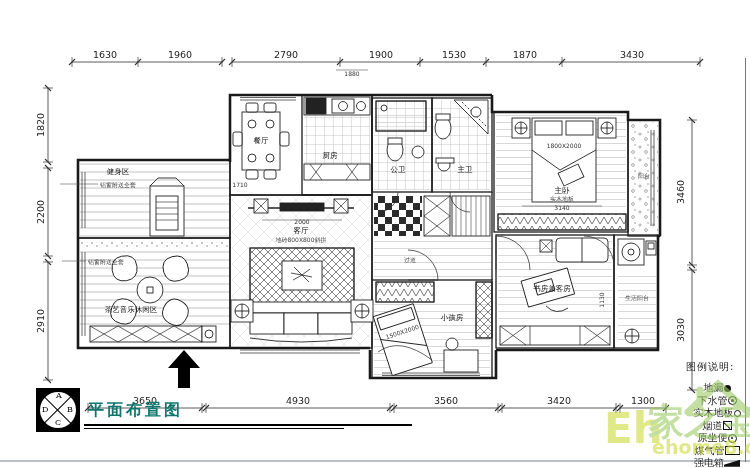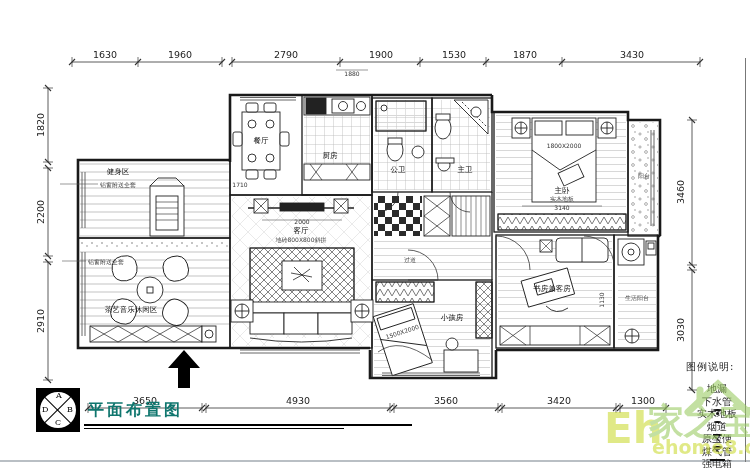--- a/index.html
+++ b/index.html
@@ -24,21 +24,21 @@
   .sheet-title{position:absolute;left:88px;top:400px;font-size:16px;font-weight:bold;
                letter-spacing:3px;color:#0f766e;}
   .title-rule{position:absolute;left:84px;top:424px;width:328px;height:2px;background:#000;}
   .title-rule2{position:absolute;left:84px;top:428px;width:260px;height:1px;background:#000;}
   .frame-bottom{position:absolute;left:0;top:460px;width:750px;height:2px;background:#b9bfc4;}
   .frame-right{position:absolute;left:745px;top:58px;width:1px;height:404px;background:#777;}
 
   
   .legend{position:absolute;left:686px;top:360px;width:62px;font-size:10px;color:#222;}
   .legend-heading{margin-bottom:8px;letter-spacing:1px;}
-  .legend-row{display:flex;justify-content:space-between;align-items:center;height:12.5px;flex-direction:column;}
+  .legend-row{display:flex;justify-content:center;align-items:center;height:12.5px;}
   .lg-ic{display:inline-block;position:relative;}
   .ic-floor-drain{width:7px;height:7px;border-radius:50%;background:#111;}
   .ic-drain-pipe{width:7px;height:7px;border-radius:50%;border:1px solid #111;background:#fff;}
   .ic-drain-pipe:after{content:"";position:absolute;left:2px;top:2px;width:3px;height:3px;border-radius:50%;background:#111;}
   .ic-basin-drain{width:5px;height:5px;border-radius:50%;border:1px solid #111;}
   .ic-flue{width:7px;height:7px;border:1px solid #111;}
   .ic-flue:after{content:"";position:absolute;left:0;top:0;width:9px;height:1px;background:#111;transform:rotate(45deg);transform-origin:0 0;}
   .ic-original-toilet{width:7px;height:7px;border-radius:50%;border:1px solid #111;}
   .ic-original-toilet:after{content:"";position:absolute;left:2.5px;top:2.5px;width:2px;height:2px;border-radius:50%;background:#111;}
   .ic-gas-pipe{width:13px;height:7px;border:1px solid #111;}

